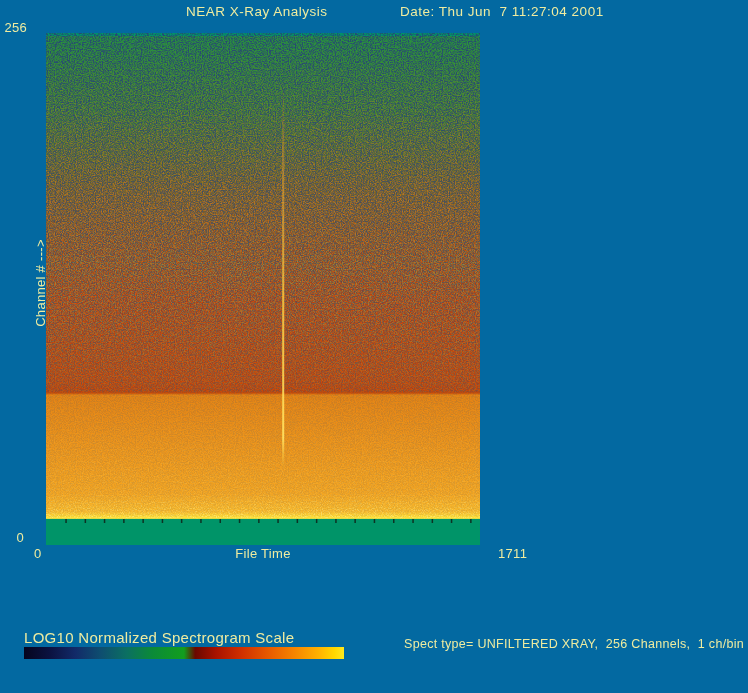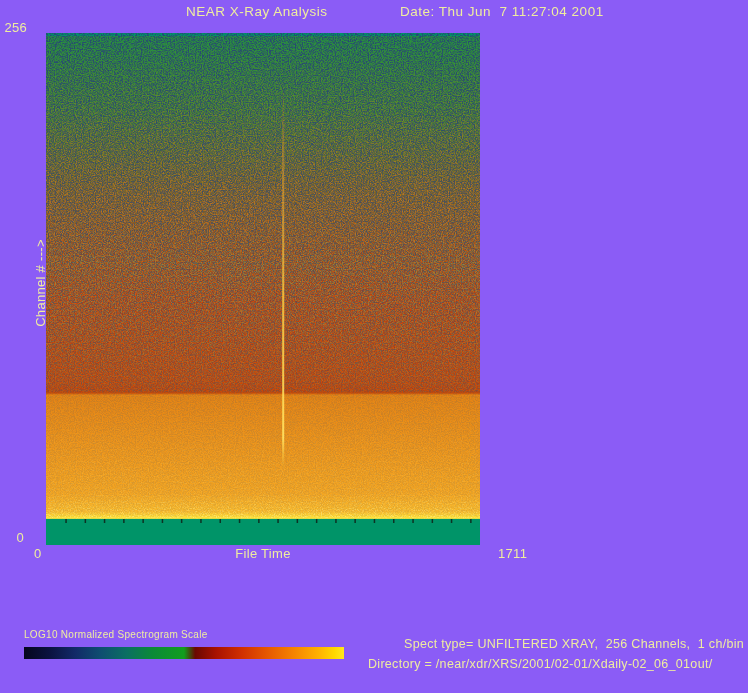--- a/index.html
+++ b/index.html
@@ -1,20 +1,20 @@
 <!DOCTYPE html>
 <html><head>
 <meta charset="utf-8">
 <style>
   :root { --txt: #efeca0; }
   html, body { margin: 0; padding: 0; background: #000; }
   #canvas {
     position: relative;
     width: 748px; height: 693px;
-    background: #8b5cf6;
+    background: #0369a1;
     overflow: hidden;
     font-family: "Liberation Sans", sans-serif;
   }
   .t {
     position: absolute;
     color: var(--txt);
     font-size: 13px;
     white-space: pre;
     letter-spacing: 0.3px;
     line-height: 1;
@@ -182,19 +182,18 @@
           <rect x="404.8" y="486" width="1.5" height="4"></rect>
           <rect x="424.1" y="486" width="1.5" height="4"></rect>
         </g>
     </svg>
   </div>
 
   <div class="t" style="left:34px; top:547px;">0</div>
   <div class="t xlab-center" style="top:547px;">File Time</div>
   <div class="t" style="left:498px; top:547px;">1711</div>
 
-  <div class="t" style="left:24px; top:630px; font-size:10px;">LOG10 Normalized Spectrogram Scale</div>
+  <div class="t" style="left:24px; top:630px; font-size:15px;">LOG10 Normalized Spectrogram Scale</div>
   <div class="cb-bar" style="background: linear-gradient(90deg, rgb(5, 5, 30) 0%, rgb(11, 18, 64) 8%, rgb(18, 42, 104) 16%, rgb(14, 78, 112) 24%, rgb(11, 111, 98) 32%, rgb(11, 138, 56) 40%, rgb(18, 158, 30) 50%, rgb(106, 8, 0) 53.5%, rgb(168, 18, 0) 60%, rgb(208, 48, 0) 68%, rgb(230, 88, 0) 76%, rgb(245, 130, 0) 84%, rgb(255, 177, 0) 92%, rgb(255, 216, 0) 97%, rgb(255, 232, 30) 100%);"></div>
 
   <div class="t" style="left:368px; top:638px; font-size:12.5px;margin-left:36px;">Spect type= UNFILTERED XRAY,  256 Channels,  1 ch/bin</div>
-  <div class="t" style="left:368px; top:658px; font-size:12.5px;">Directory = /near/xdr/XRS/2001/02-01/Xdaily-02_06_01out/</div>
 
 </div>
 
 </body></html>

